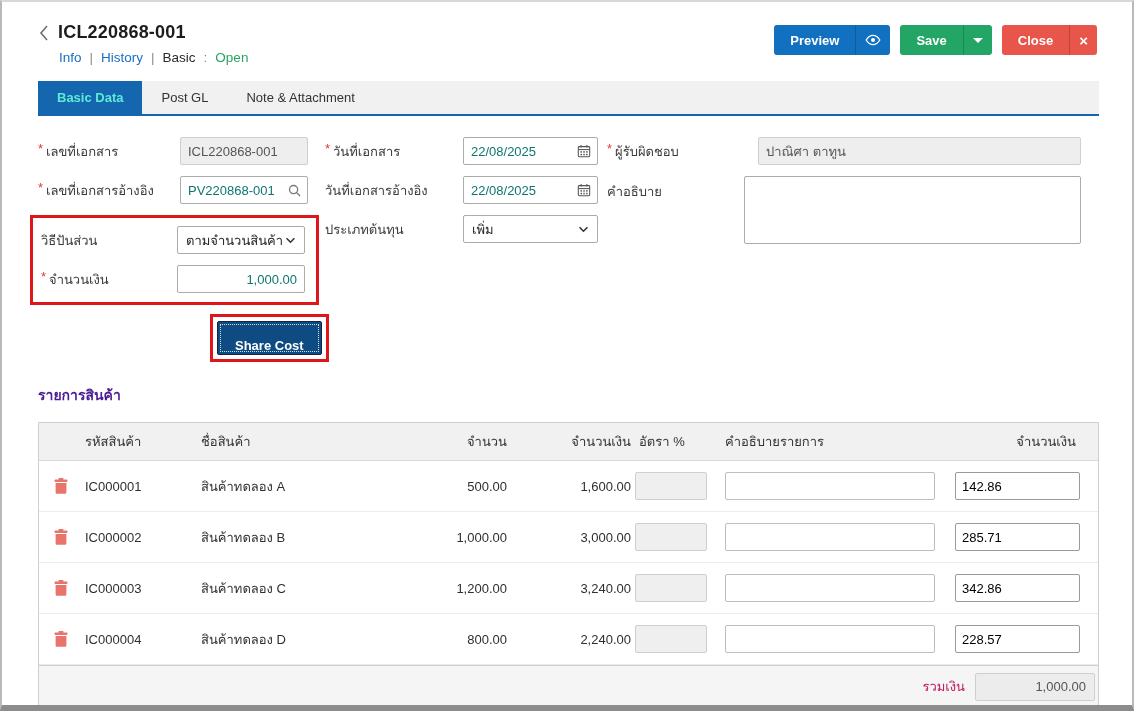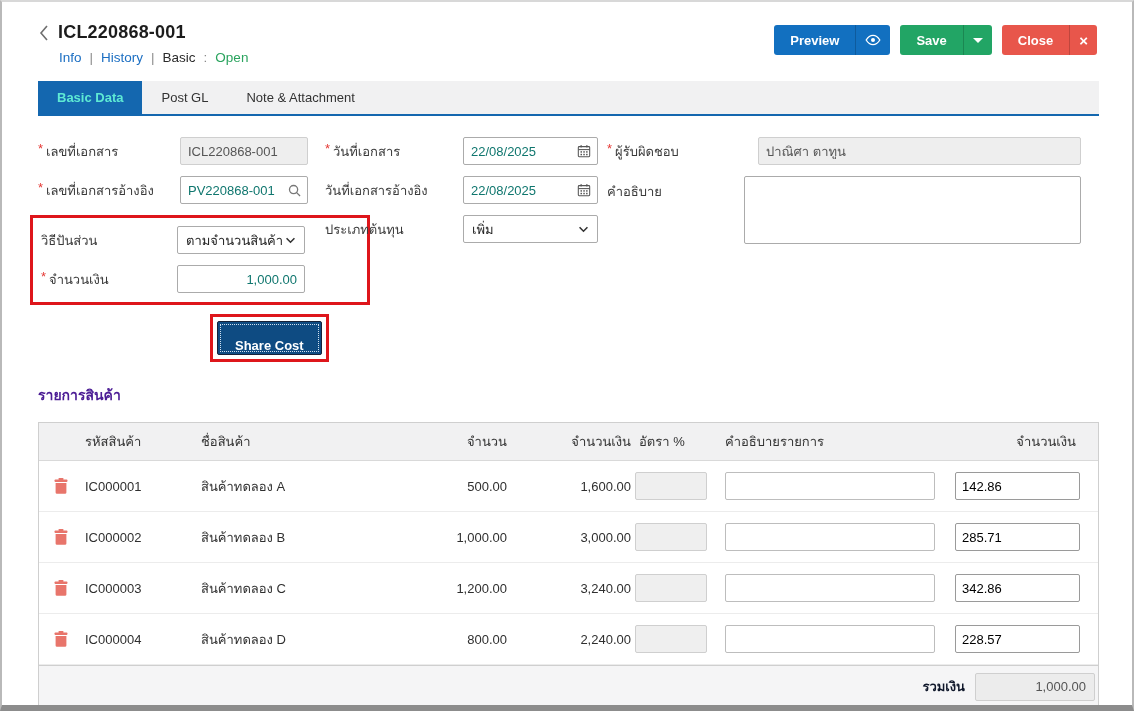--- a/index.html
+++ b/index.html
@@ -48,21 +48,21 @@
   .field input { border:0; outline:0; background:transparent; font:inherit; font-size:13px; color:#0f766e; width:100%; padding:0 7px; }
   .field .icon-btn { flex:none; display:flex; align-items:center; padding:0 6px 0 1px; cursor:pointer; }
   .field.disabled { background:#eeeeee; border-color:#cfcfcf; }
   .field.disabled input { color:#555; }
   .w128 { width:128px; } .w135 { width:135px; } .w130 { width:130px; }
   .num input { text-align:right; }
   .select { display:flex; align-items:center; justify-content:space-between; border:1px solid #ababab; border-radius:2px; height:28px; padding:0 8px; font-size:13px; color:#222; cursor:pointer; background:#fff; }
   .name-field { flex:1; margin-left:14px; }
   .resp-fields { display:flex; flex:1; }
   textarea.desc { flex:1; height:68px; border:1px solid #ababab; border-radius:2px; resize:none; font:inherit; font-size:13px; padding:5px 7px; outline:0; }
-  .red-box { border:3px solid #de161b; padding:8px 5px 9px 5px; margin:1px 0 0 -8px; width:340px; }
+  .red-box { border:3px solid #de161b; padding:8px 5px 9px 5px; margin:1px 0 0 -8px; width:289px; }
   .red-box .frow { margin-bottom:11px; }
   .red-box .frow:last-child { margin-bottom:0; }
   .red-box .lw1 { width:139px; padding-left:3px; }
   .share-row { padding:9px 0 0 208px; }
   .red-box2 { border:3px solid #de161b; padding:4px; display:inline-block; }
   .share-btn { background:#0e4b82; color:#fff; border:1px solid #16233a; outline:1px dotted #cfe0ef; outline-offset:-4px; font:inherit; font-size:13px; font-weight:600; height:30px; padding:16px 17px; border-radius:2px; cursor:pointer; }
   
   .section-title { margin:22px 36px 16px 36px; font-size:14px; font-weight:700; color:#4c1d95; }
   .items-table { margin:13px 36px 0 36px; width:1061px; border:1px solid #cfcfcf; font-size:13px; }
   .tgrid { display:grid; grid-template-columns:44px 116px 238px 72px 124px 90px 222px 133px; align-items:center; padding-right:16px; }
@@ -71,21 +71,21 @@
   .t-r { text-align:right; }
   .trow { background:#fff; height:51px; border-bottom:1px solid #ececec; }
   .trow:last-of-type { border-bottom:0; }
   .cell { padding:0 2px; color:#2f2f2f; }
   .trash { display:flex; justify-content:center; cursor:pointer; }
   .mini-inp { height:28px; border:1px solid #bdbdbd; border-radius:2px; font:inherit; font-size:13px; padding:0 6px; outline:0; width:100%; }
   .mini-inp.dis { background:#efefef; border-color:#cfcfcf; width:72px; }
   .mini-inp.share { text-align:left; border-color:#9a9a9a; width:125px; margin-left:8px; }
   .rate-wrap { } .desc-wrap { padding-right:10px; } .share-wrap { text-align:right; }
   .tfoot { background:#f5f5f6; border-top:1px solid #cfcfcf; height:42px; display:flex; align-items:center; justify-content:flex-end; padding-right:3px; }
-  .tfoot .total-label { color:#0f172a; margin-right:10px;font-weight:bold; }
+  .tfoot .total-label { color:#be185d; margin-right:10px; }
   .tfoot .total-inp { width:120px; height:28px; background:#ececec; border:1px solid #cfcfcf; border-radius:2px; text-align:right; font:inherit; font-size:13px; padding:0 8px; color:#555; outline:0; }
   svg { display:block; }
 </style>
 </head>
 <body>
 
 <div class="window">
 
   <div class="topbar">
     <div>

